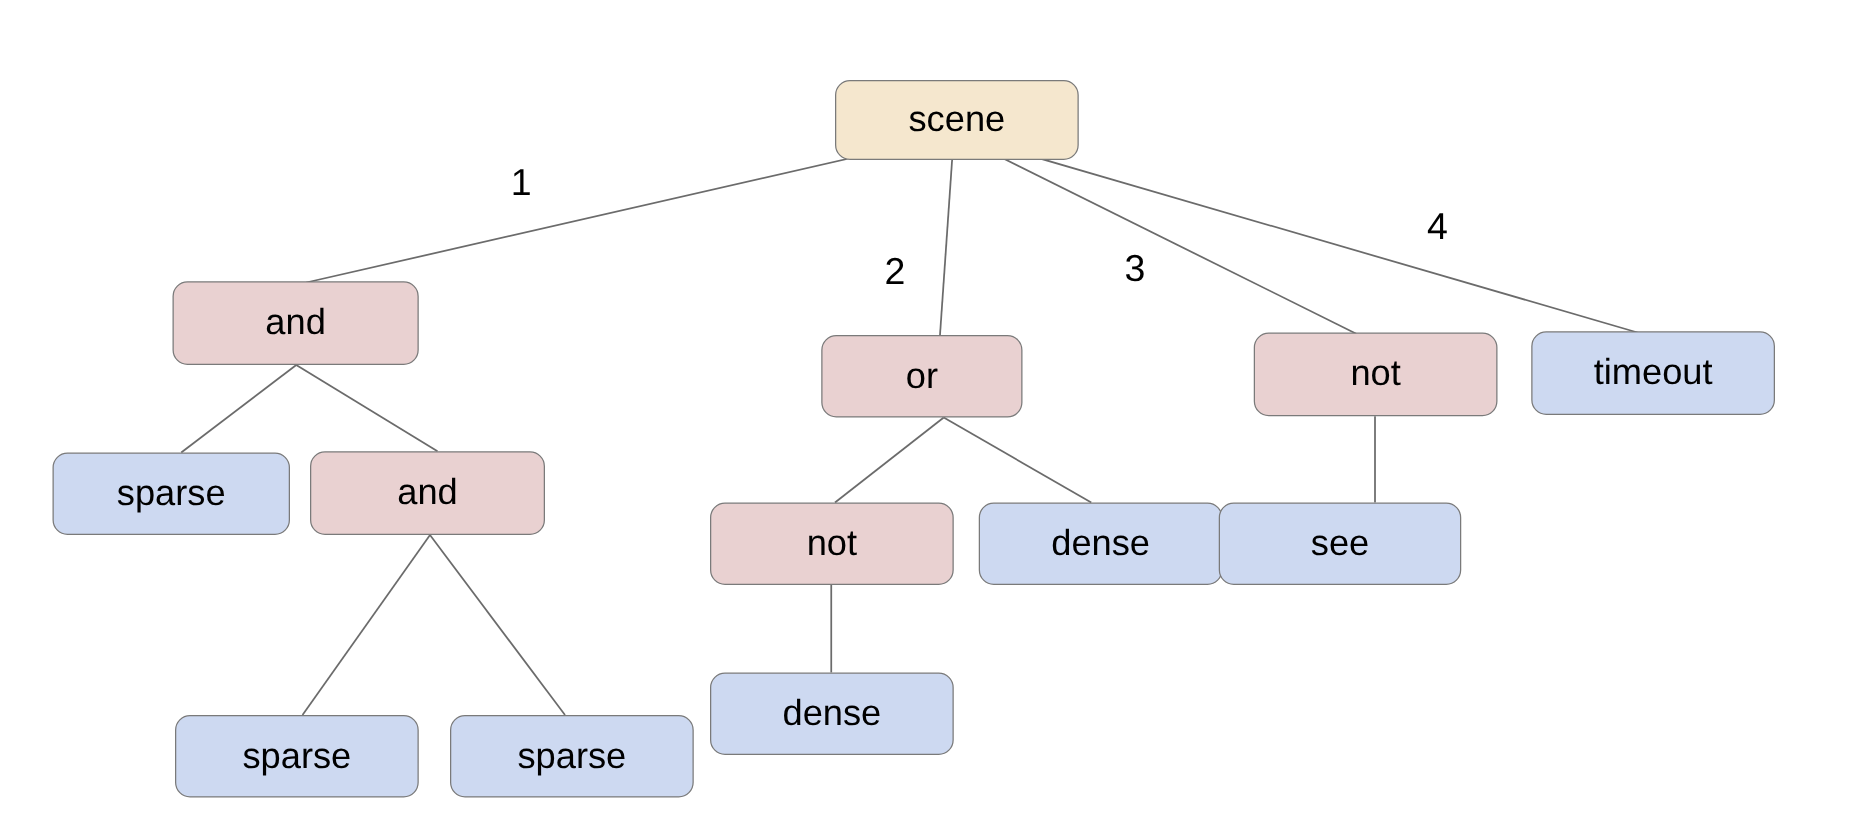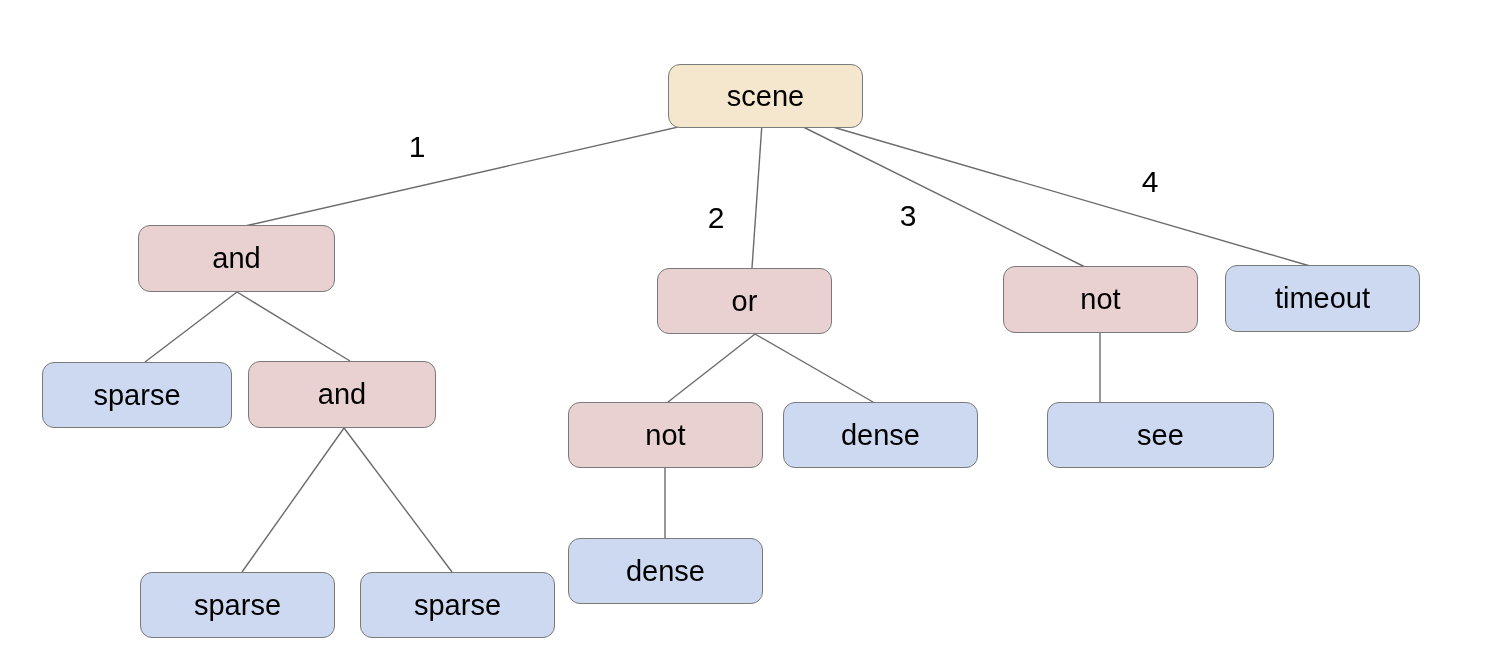--- a/index.html
+++ b/index.html
@@ -68,21 +68,21 @@
       <line x1="665" y1="468" x2="665" y2="538"></line>
       <line x1="1100" y1="333" x2="1100" y2="402"></line>
     </svg>
   <div id="nodes-layer">
       <div class="node root" style="left: 668px; top: 28px; width: 195px; height: 64px; margin-top: 36px;">
         <span>scene</span>
       </div>
       <div class="node operator" style="left: 138px; top: 225px; width: 197px; height: 67px;">
         <span>and</span>
       </div>
-      <div class="node operator" style="left: 657px; top: 268px; width: 175px; height: 66px;">
+      <div class="node operator" style="left: 657px; top: 268px; width: 161px; height: 66px;">
         <span>or</span>
       </div>
       <div class="node operator" style="left: 1003px; top: 266px; width: 195px; height: 67px;">
         <span>not</span>
       </div>
       <div class="node leaf" style="left: 1225px; top: 265px; width: 195px; height: 67px; justify-content: center;">
         <span>timeout</span>
       </div>
       <div class="node leaf" style="left: 42px; top: 362px; width: 190px; height: 66px;">
         <span>sparse</span>
@@ -98,21 +98,21 @@
       </div>
       <div class="node operator" style="left: 568px; top: 402px; width: 195px; height: 66px;">
         <span>not</span>
       </div>
       <div class="node leaf" style="left: 783px; top: 402px; width: 195px; height: 66px;">
         <span>dense</span>
       </div>
       <div class="node leaf" style="left: 568px; top: 538px; width: 195px; height: 66px;">
         <span>dense</span>
       </div>
-      <div class="node leaf" style="left: 1047px; top: 402px; width: 227px; height: 66px;">
+      <div class="node leaf" style="left: 975px; top: 402px; width: 194px; height: 66px;">
         <span>see</span>
       </div>
     </div>
   <div id="labels-layer">
       <div class="edge-label" style="left: 417px; top: 147px;">1</div>
       <div class="edge-label" style="left: 716px; top: 218px;">2</div>
       <div class="edge-label" style="left: 908px; top: 216px;">3</div>
       <div class="edge-label" style="left: 1150px; top: 182px;">4</div>
     </div>
 </div>

